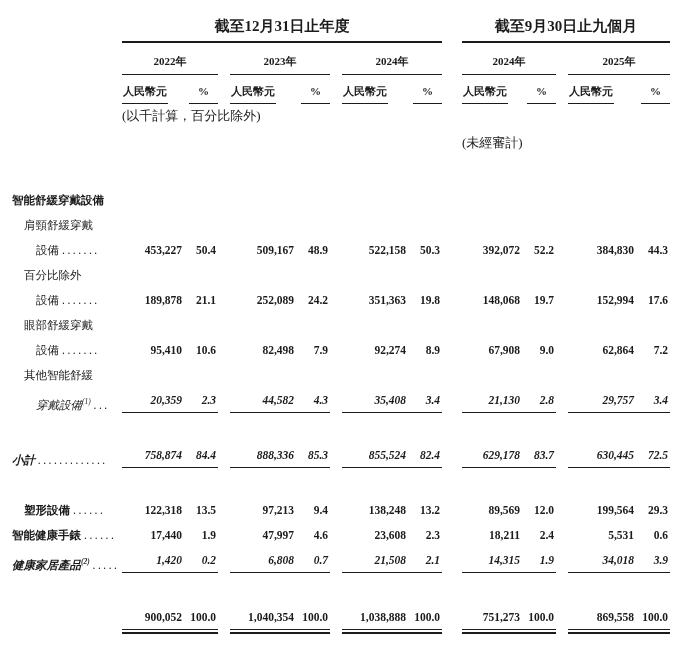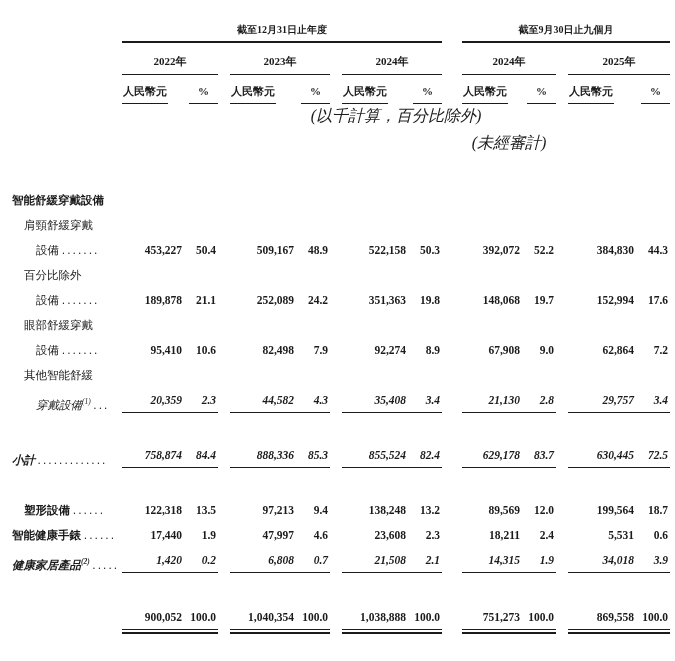--- a/index.html
+++ b/index.html
@@ -1,27 +1,27 @@
 <!DOCTYPE html>
 <html><head>
 <meta charset="utf-8">
 <style>
   html,body{margin:0;padding:0;background:#ffffff;width:675px;height:661px;overflow:hidden;}
   body{font-family:"Liberation Serif","DejaVu Serif",serif;color:#1b1b1b;}
   table{border-collapse:collapse;table-layout:fixed;width:658px;margin:6px 0 0 10px;}
   td{font-size:11.5px;vertical-align:bottom;padding:0;line-height:1.25;white-space:nowrap;}
   
-  .grp{font-weight:700;text-align:center;font-size:10px;border-bottom:2px solid #1b1b1b;padding-bottom:5px;}
+  .grp{font-weight:700;text-align:center;font-size:15px;border-bottom:2px solid #1b1b1b;padding-bottom:5px;}
   .yr{font-weight:700;text-align:center;font-size:11px;border-bottom:1.5px solid #1b1b1b;padding-bottom:5px;}
   .hrow td{height:30px;}
   .chc{font-weight:700;font-size:11px;text-align:left;margin-left:10px;}
   .chp{font-weight:700;font-size:11px;text-align:right;}
   .cu{display:inline-block;border-bottom:1.5px solid #1b1b1b;padding:0 1px 4px 1px;}
   .pu{display:inline-block;border-bottom:1.5px solid #1b1b1b;padding:0 9px 4px 9px;}
-  .note{font-style:italic;font-size:16px;text-align:center;vertical-align:middle;}
+  .note{font-size:13px;text-align:left;vertical-align:middle;}
   
   .num{text-align:right;font-weight:700;padding-right:2px;}
   .lbl{text-align:left;}
   .b{font-weight:700;}
   .ind0{padding-left:2px;}
   .ind1{padding-left:14px;}
   .ind2{padding-left:26px;}
   .dots{letter-spacing:2.5px;margin-left:3px;font-weight:400;}
   sup.nt{font-size:7.5px;line-height:0;vertical-align:super;}
   .u{border-bottom:1.5px solid #1b1b1b;padding-bottom:4px;}
@@ -228,21 +228,21 @@
           <td class="num">97,213</td>
           <td class="num">9.4</td>
           <td></td>
           <td class="num">138,248</td>
           <td class="num">13.2</td>
           <td></td>
           <td class="num">89,569</td>
           <td class="num">12.0</td>
           <td></td>
           <td class="num">199,564</td>
-          <td class="num">18.7</td>
+          <td class="num">29.3</td>
         </tr>
         <tr>
           <td class="lbl ind0 b"><span>智能健康手錶</span><span class="dots">......</span></td>
           <td class="num">17,440</td>
           <td class="num">1.9</td>
           <td></td>
           <td class="num">47,997</td>
           <td class="num">4.6</td>
           <td></td>
           <td class="num">23,608</td>

